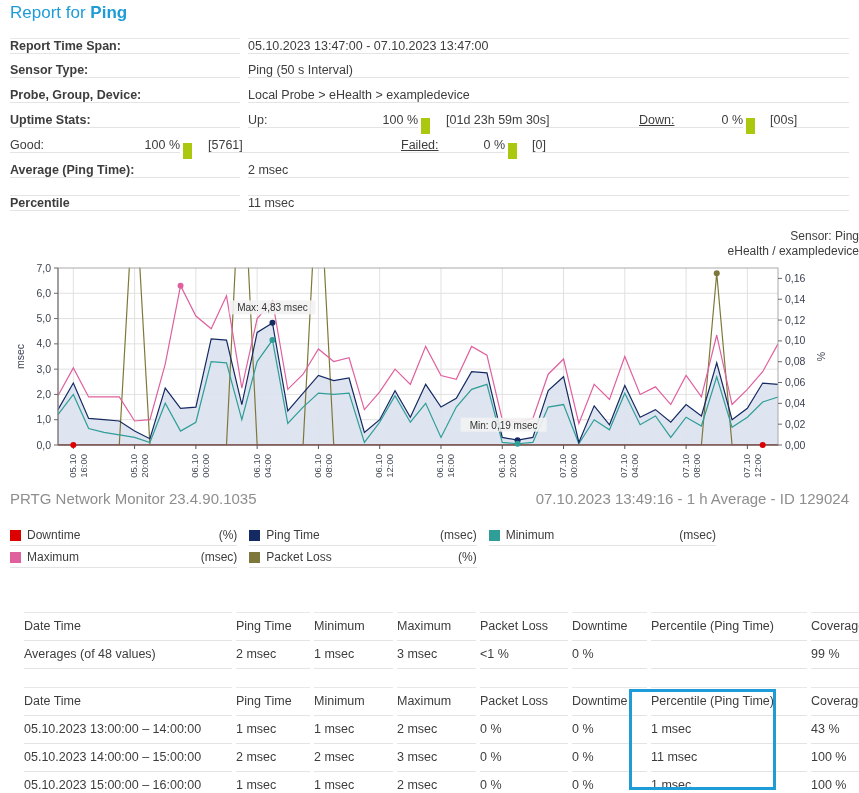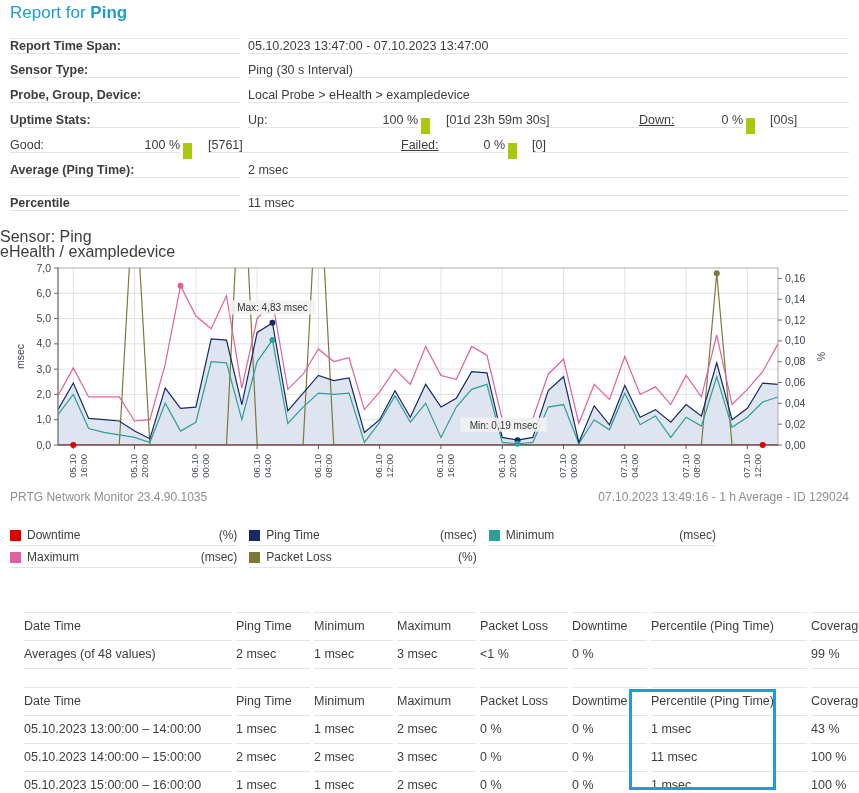--- a/index.html
+++ b/index.html
@@ -19,25 +19,25 @@
   .skey{width:74px;flex:none;}
   .spct{width:96px;flex:none;justify-content:flex-end;}
   .sbar{width:9px;height:16px;margin-left:3px;align-self:center;flex:none;border-bottom:none!important;}
   .sdet{width:193px;margin-left:16px;flex:none;}
   .skey2{width:74px;flex:none;text-decoration:underline;}
   .spct2{width:30px;flex:none;justify-content:flex-end;}
   .sdet2{flex:1;margin-left:15px;}
   .irow.gap{margin-top:7px;}
   .irow.gap>div{border-top:1px solid #e4e4e4;}
   
-  #chart-title{left:0;top:229px;width:859px;text-align:left;font-size:16px;line-height:15px;}
+  #chart-title{left:0;top:229px;width:859px;text-align:right;font-size:12px;line-height:15px;}
   #chart-svg{left:0;top:256px;}
   svg text{font-family:"Liberation Sans",sans-serif;}
   #chart-footer{left:10px;top:490px;width:839px;display:flex;justify-content:space-between;
-                font-size:12px;color:#8e8e8e;}
+                font-size:15px;color:#8e8e8e;}
   
   #legend{left:10px;top:526px;width:706px;display:grid;grid-template-columns:1fr 1fr 1fr;
           column-gap:12px;row-gap:2px;}
   .litem{display:flex;align-items:center;border-bottom:1px solid #e4e4e4;padding:2px 0 3px;font-size:12px;}
   .lswatch{width:11px;height:11px;margin-right:6px;flex:none;}
   .lname{flex:1;}
   
   .dtable{position:absolute;left:24px;width:839px;}
   .trow{display:grid;grid-template-columns:208px 74px 79px 79px 88px 75px 156px 1fr;column-gap:4px;}
   .trow>div{border-bottom:1px solid #e4e4e4;padding:6px 0 7px;white-space:nowrap;overflow:hidden;}
@@ -53,21 +53,21 @@
 
   <div class="abs" id="page-title" style="color: rgb(30, 156, 216);"><span>Report for</span> <b>Ping</b></div>
 
   <div class="abs" id="info">
     <div class="irow">
       <div class="ilabel">Report Time Span:</div>
       <div class="ival">05.10.2023 13:47:00 - 07.10.2023 13:47:00</div>
     </div>
     <div class="irow">
       <div class="ilabel">Sensor Type:</div>
-      <div class="ival">Ping (30 s Interval)</div>
+      <div class="ival">Ping (50 s Interval)</div>
     </div>
     <div class="irow">
       <div class="ilabel">Probe, Group, Device:</div>
       <div class="ival">Local Probe &gt; eHealth &gt; exampledevice</div>
     </div>
     <div class="irow">
       <div class="ilabel">Uptime Stats:</div>
       <div class="skey">Up:</div>
       <div class="spct">100 %</div>
       <div class="sbar" style="background: rgb(171, 199, 14);"></div>

